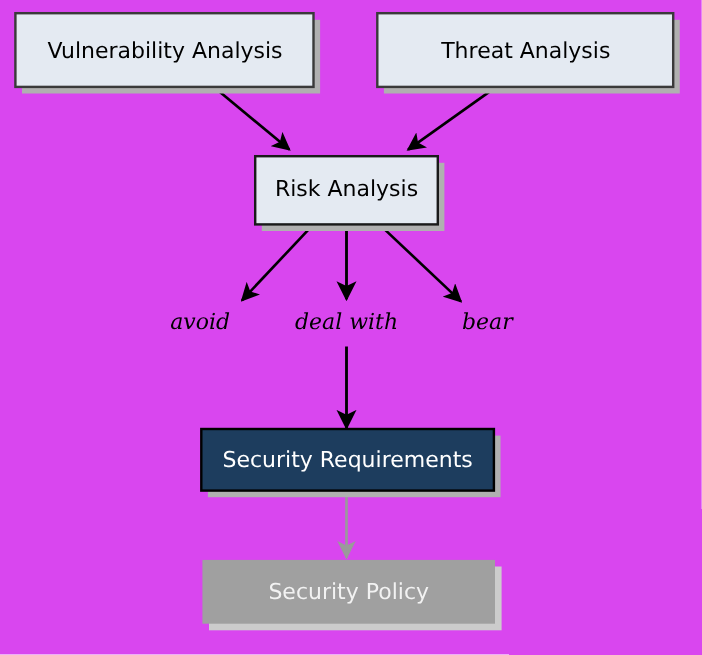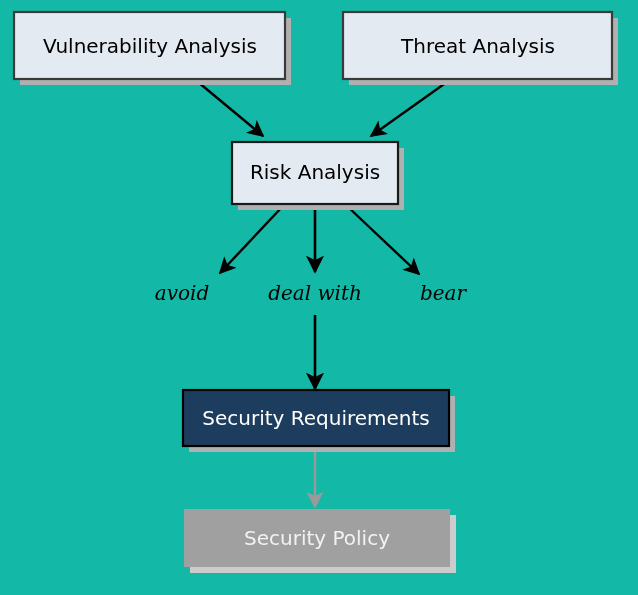--- a/index.html
+++ b/index.html
@@ -10,21 +10,21 @@
   body {
     width: 638px;
     height: 595px;
     overflow: hidden;
     font-family: "DejaVu Sans", sans-serif;
   }
   #diagram-root {
     position: relative;
     width: 638px;
     height: 595px;
-    background: #14b8a6;
+    background: #d946ef;
   }
   svg#flow {
     position: absolute;
     left: 0;
     top: 0;
     width: 638px;
     height: 595px;
     display: block;
   }
   .node-label {

